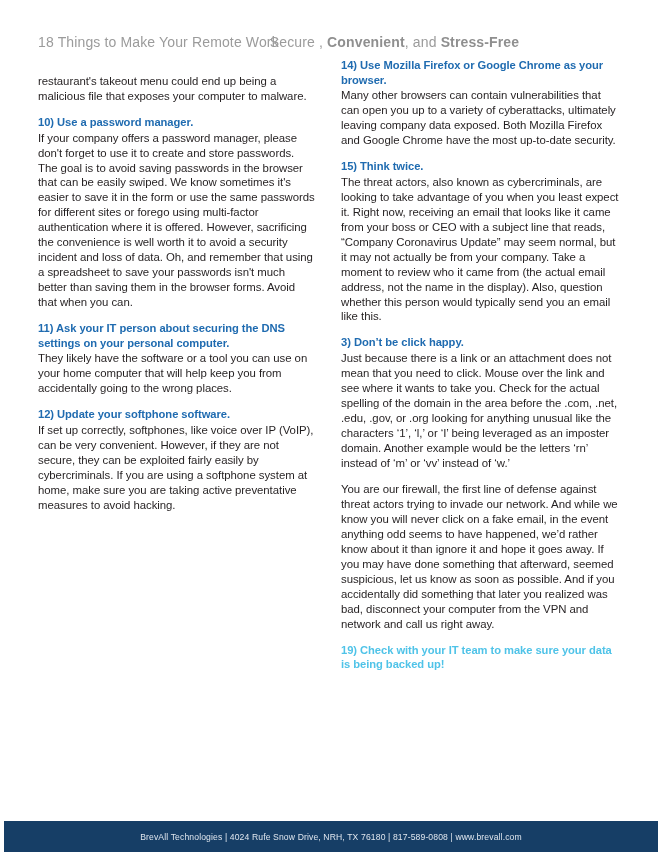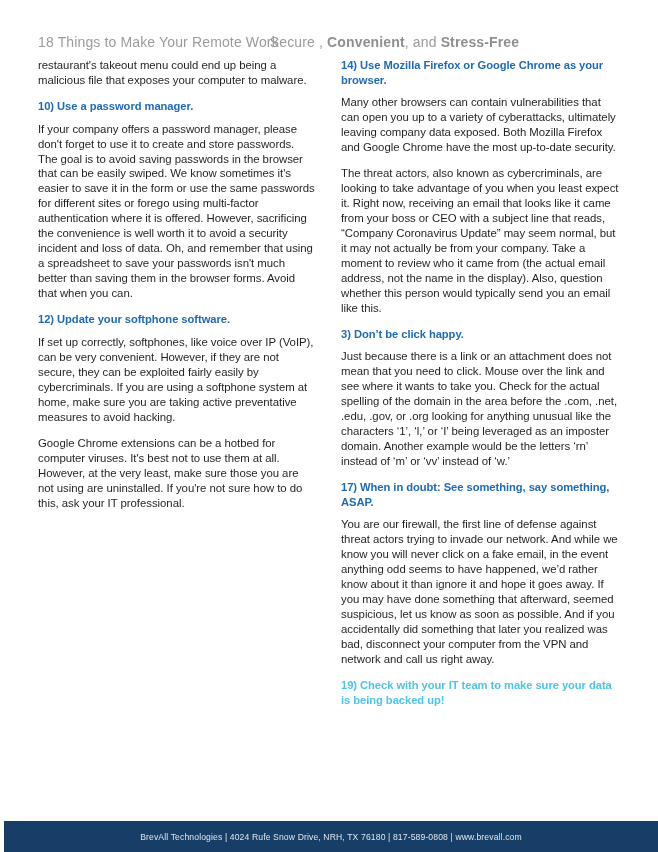--- a/index.html
+++ b/index.html
@@ -64,24 +64,24 @@
 
   p.body-text {
     margin: 0;
     font-size: 11.4px;
     line-height: 1.315;
     color: #231f20;
     letter-spacing: -0.004em;
     text-align: left;
   }
   
-  .block.continuation { margin-top: 0; }
+  .block.continuation { margin-top: 16px; }
 
   
-  h2.item-heading + p.body-text { margin-top: 8px; }
+  h2.item-heading + p.body-text { margin-top: 1px; }
 
   
   .footer-bar {
     position: absolute;
     left: 4px;
     right: 0;
     top: 821px;
     height: 31px;
     background: #163e66;
     display: flex;
@@ -111,50 +111,53 @@
     </div>
 
     <div class="block">
     </div>
 
     <div class="block">
       <h2 class="item-heading">10) Use a password manager.</h2>
       <p class="body-text">If your company offers a password manager, please don't forget to use it to create and store passwords. The goal is to avoid saving passwords in the browser that can be easily swiped. We know sometimes it's easier to save it in the form or use the same passwords for different sites or forego using multi-factor authentication where it is offered. However, sacrificing the convenience is well worth it to avoid a security incident and loss of data. Oh, and remember that using a spreadsheet to save your passwords isn't much better than saving them in the browser forms. Avoid that when you can.</p>
     </div>
 
+    <div class="block">
+      <h2 class="item-heading">11) Ask your IT person about securing the DNS settings on your personal computer.</h2>
+      <p class="body-text">They likely have the software or a tool you can use on your home computer that will help keep you from accidentally going to the wrong places.</p>
+    </div>
 
     <div class="block">
       <h2 class="item-heading">12) Update your softphone software.</h2>
       <p class="body-text">If set up correctly, softphones, like voice over IP (VoIP), can be very convenient. However, if they are not secure, they can be exploited fairly easily by cybercriminals. If you are using a softphone system at home, make sure you are taking active preventative measures to avoid hacking.</p>
     </div>
 
     <div class="block">
-      <p class="body-text">Google Chrome extensions can be a hotbed for computer viruses. It's best not to use them at all. However, at the very least, make sure those you are not using are uninstalled. If you're not sure how to do this, ask your IT professional.</p>
     </div>
 
   </div>
 
   <div class="column">
 
     <div class="block">
       <h2 class="item-heading">14) Use Mozilla Firefox or Google Chrome as your browser.</h2>
       <p class="body-text">Many other browsers can contain vulnerabilities that can open you up to a variety of cyberattacks, ultimately leaving company data exposed. Both Mozilla Firefox and Google Chrome have the most up-to-date security.</p>
     </div>
 
     <div class="block">
+      <h2 class="item-heading">15) Think twice.</h2>
       <p class="body-text">The threat actors, also known as cybercriminals, are looking to take advantage of you when you least expect it. Right now, receiving an email that looks like it came from your boss or CEO with a subject line that reads, “Company Coronavirus Update” may seem normal, but it may not actually be from your company. Take a moment to review who it came from (the actual email address, not the name in the display). Also, question whether this person would typically send you an email like this.</p>
     </div>
 
     <div class="block">
       <h2 class="item-heading">3) Don’t be click happy.</h2>
       <p class="body-text">Just because there is a link or an attachment does not mean that you need to click. Mouse over the link and see where it wants to take you. Check for the actual spelling of the domain in the area before the .com, .net, .edu, .gov, or .org looking for anything unusual like the characters ‘1’, ‘l,’ or ‘I’ being leveraged as an imposter domain. Another example would be the letters ‘rn’ instead of ‘m’ or ‘vv’ instead of ‘w.’</p>
     </div>
 
     <div class="block">
-      <h2 class="item-heading">17) When in doubt: See something, say something, ASAP.</h2>
       <p class="body-text">You are our firewall, the first line of defense against threat actors trying to invade our network. And while we know you will never click on a fake email, in the event anything odd seems to have happened, we’d rather know about it than ignore it and hope it goes away. If you may have done something that afterward, seemed suspicious, let us know as soon as possible. And if you accidentally did something that later you realized was bad, disconnect your computer from the VPN and network and call us right away.</p>
     </div>
 
     <div class="block">
       <h2 class="item-heading accent-light">19) Check with your IT team to make sure your data is being backed up!</h2>
     </div>
 
   </div>
 
 </div>

